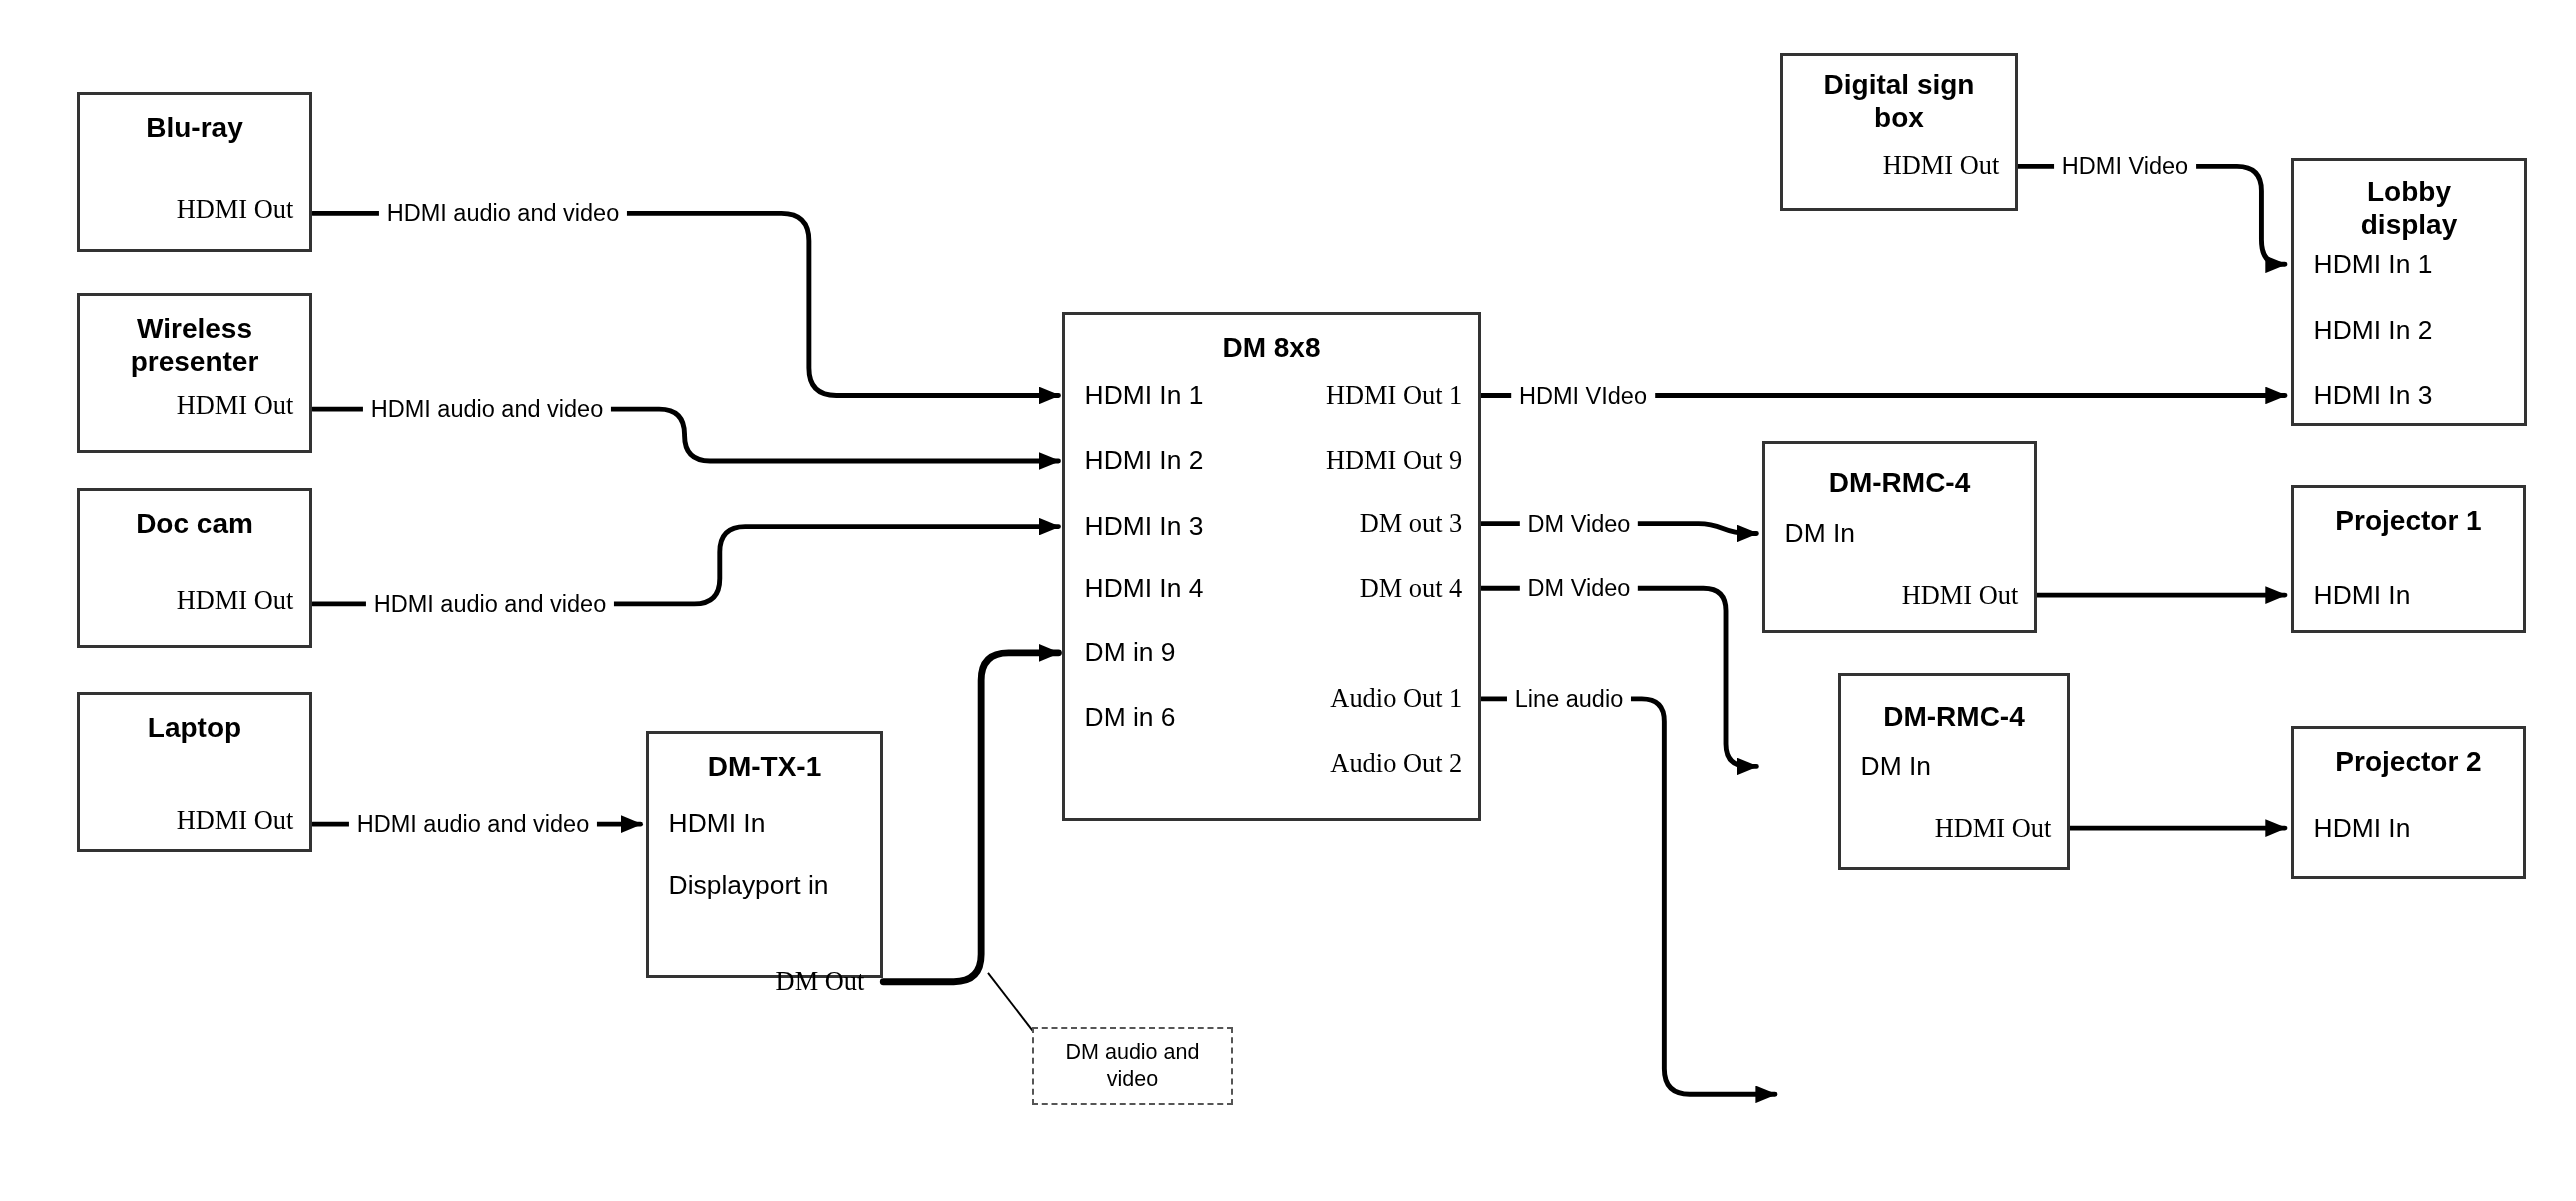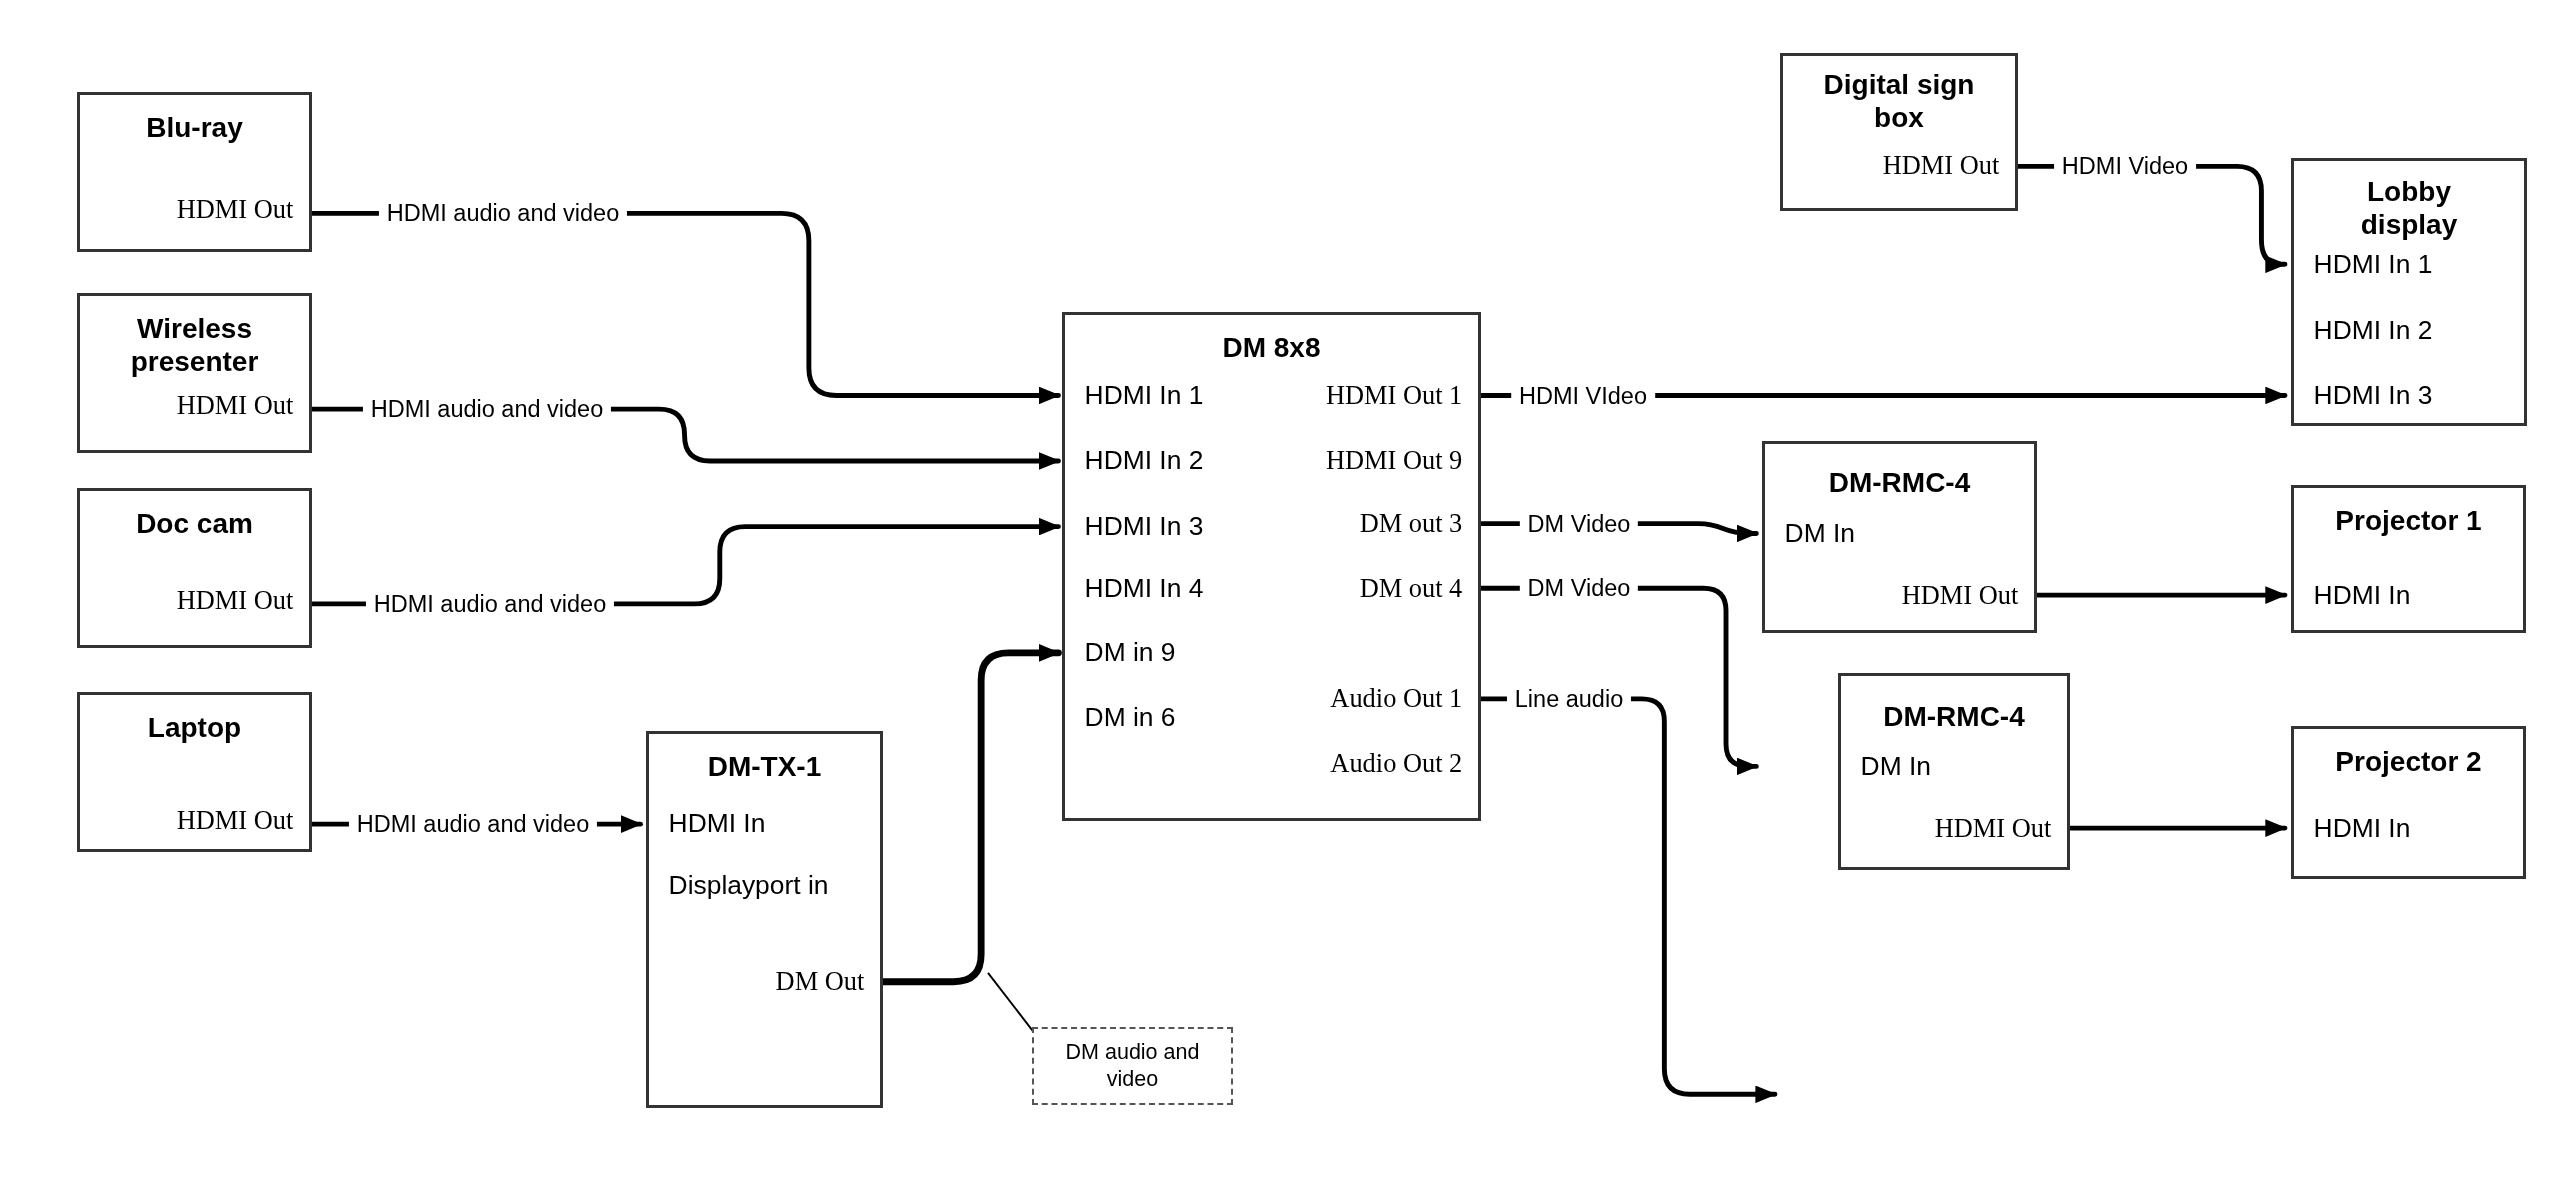--- a/index.html
+++ b/index.html
@@ -112,21 +112,21 @@
   <div class="node" style="left:77px;top:488px;width:235px;height:160px">
     <div class="title">Doc cam</div>
     <span class="port pright" style="top:94px">HDMI Out</span>
   </div>
 
   <div class="node" style="left:77px;top:692px;width:235px;height:160px">
     <div class="title">Laptop</div>
     <span class="port pright" style="top:110px">HDMI Out</span>
   </div>
 
-  <div class="node" style="left:646px;top:731px;width:237px;height:377px">
+  <div class="node" style="left:646px;top:731px;width:237px;height:247px">
     <div class="title">DM-TX-1</div>
     <span class="port pleft" style="top:74px">HDMI In</span>
     <span class="port pleft" style="top:136px">Displayport in</span>
     <span class="port pright" style="top:232px">DM Out</span>
   </div>
 
   <div class="node" style="left:1062px;top:312px;width:419px;height:509px">
     <div class="title">DM 8x8</div>
     <span class="port pleft" style="top:65px">HDMI In 1</span>
     <span class="port pleft" style="top:130px">HDMI In 2</span>

